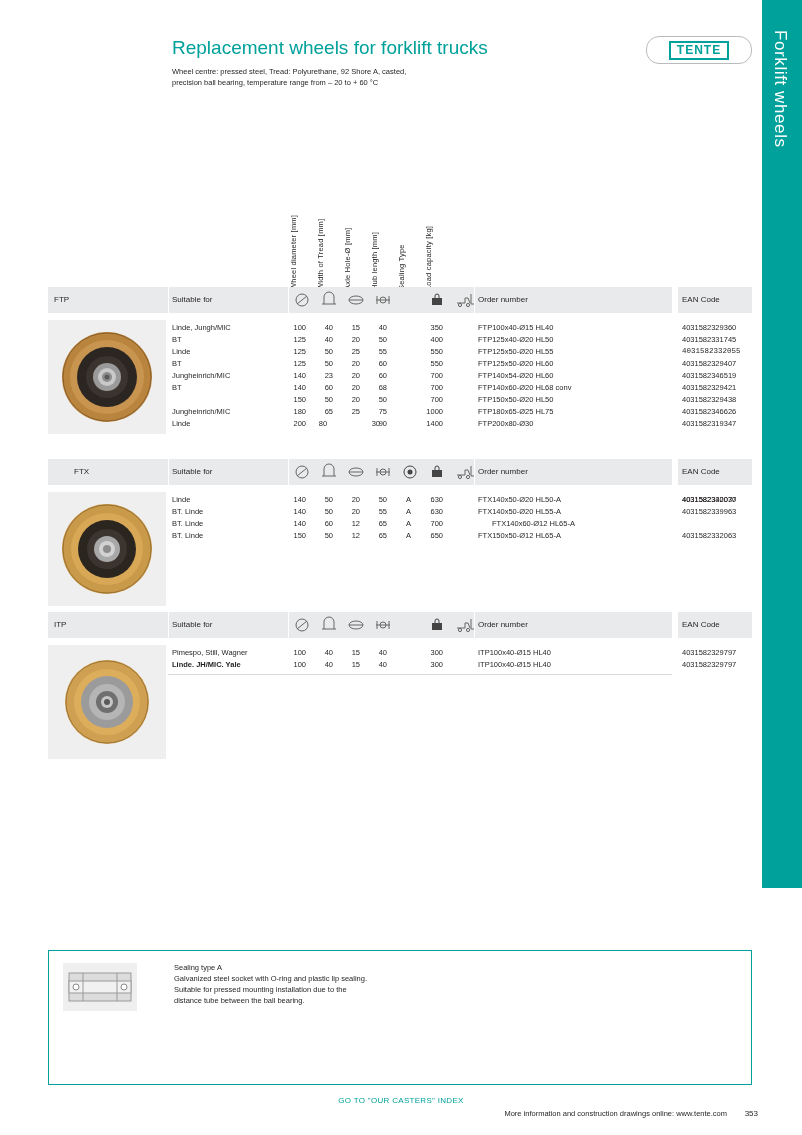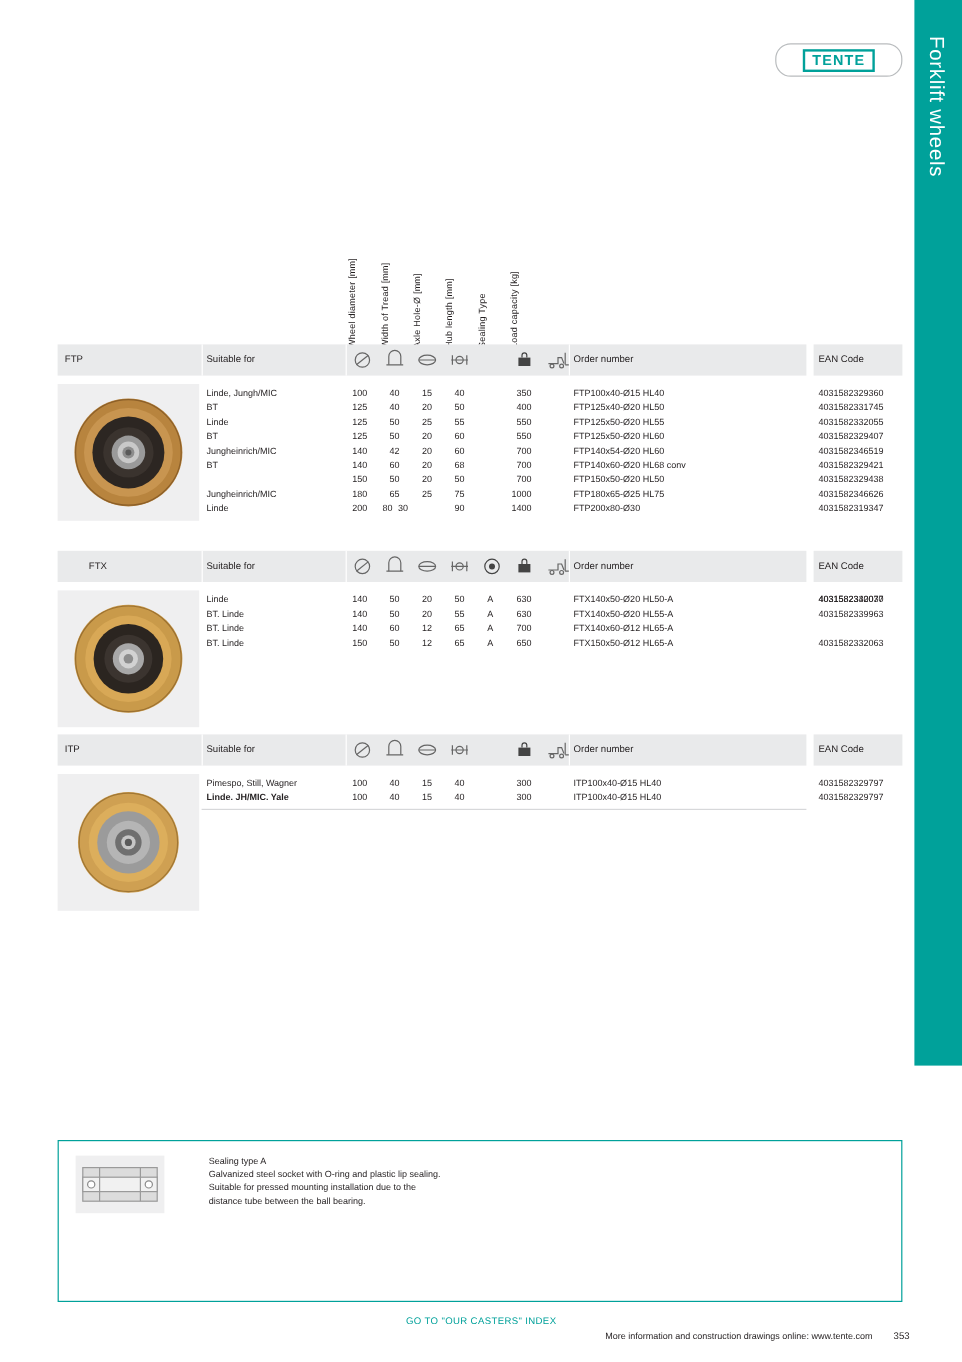--- a/index.html
+++ b/index.html
@@ -205,20 +205,25 @@
   }
 </style>
 </head>
 <body>
 
 <div class="side-tab">
   <span class="side-text">Forklift wheels</span>
 </div>
 
 <div class="header">
+  <div class="title-sub">Replacement wheels for forklift trucks</div>
+  <div class="title-desc">
+    <div>Wheel centre: pressed steel, Tread: Polyurethane, 92 Shore A, casted,</div>
+    <div>precision ball bearing, temperature range from – 20 to + 60 °C</div>
+  </div>
 </div>
 
 <div class="logo">
   <span class="logo-inner">TENTE</span>
 </div>
 
 <div class="colheads">
   <span class="colhead" style="left:8px;">Wheel diameter [mm]</span>
   <span class="colhead" style="left:35px;">Width of Tread [mm]</span>
   <span class="colhead" style="left:62px;">Axle Hole-Ø [mm]</span>
@@ -311,34 +316,34 @@
 <div class="cell" style="left:478px; top:334px;">FTP125x40-Ø20 HL50</div>
 <div class="cell" style="left:682px; top:334px;">4031582331745</div>
 
 <div class="cell" style="left:172px; top:346px;">Linde</div>
 <div class="cell num" style="left:286px; top:346px; width:20px;">125</div>
 <div class="cell num" style="left:313px; top:346px; width:20px;">50</div>
 <div class="cell num" style="left:340px; top:346px; width:20px;">25</div>
 <div class="cell num" style="left:367px; top:346px; width:20px;">55</div>
 <div class="cell num" style="left:421px; top:346px; width:22px;">550</div>
 <div class="cell" style="left:478px; top:346px;">FTP125x50-Ø20 HL55</div>
-<div class="cell" style="left:682px; top:346px;">4031582332055</div>
+<div class="cell" style="left:682px; top:346px;font-family:Liberation Mono, monospace;">4031582332055</div>
 
 <div class="cell" style="left:172px; top:358px;">BT</div>
 <div class="cell num" style="left:286px; top:358px; width:20px;">125</div>
 <div class="cell num" style="left:313px; top:358px; width:20px;">50</div>
 <div class="cell num" style="left:340px; top:358px; width:20px;">20</div>
 <div class="cell num" style="left:367px; top:358px; width:20px;">60</div>
 <div class="cell num" style="left:421px; top:358px; width:22px;">550</div>
 <div class="cell" style="left:478px; top:358px;">FTP125x50-Ø20 HL60</div>
 <div class="cell" style="left:682px; top:358px;">4031582329407</div>
 
 <div class="cell" style="left:172px; top:370px;">Jungheinrich/MIC</div>
 <div class="cell num" style="left:286px; top:370px; width:20px;">140</div>
-<div class="cell num" style="left:313px; top:370px; width:20px;">42</div>
+<div class="cell num" style="left:313px; top:370px; width:20px;">23</div>
 <div class="cell num" style="left:340px; top:370px; width:20px;">20</div>
 <div class="cell num" style="left:367px; top:370px; width:20px;">60</div>
 <div class="cell num" style="left:421px; top:370px; width:22px;">700</div>
 <div class="cell" style="left:478px; top:370px;">FTP140x54-Ø20 HL60</div>
 <div class="cell" style="left:682px; top:370px;">4031582346519</div>
 
 <div class="cell" style="left:172px; top:382px;">BT</div>
 <div class="cell num" style="left:286px; top:382px; width:20px;">140</div>
 <div class="cell num" style="left:313px; top:382px; width:20px;">60</div>
 <div class="cell num" style="left:340px; top:382px; width:20px;">20</div>
@@ -361,21 +366,21 @@
 <div class="cell num" style="left:313px; top:406px; width:20px;">65</div>
 <div class="cell num" style="left:340px; top:406px; width:20px;">25</div>
 <div class="cell num" style="left:367px; top:406px; width:20px;">75</div>
 <div class="cell num" style="left:417px; top:406px; width:26px;">1000</div>
 <div class="cell" style="left:478px; top:406px;">FTP180x65-Ø25 HL75</div>
 <div class="cell" style="left:682px; top:406px;text-align:center;">4031582346626</div>
 
 <div class="cell" style="left:172px; top:418px;">Linde</div>
 <div class="cell num" style="left:286px; top:418px; width:20px;">200</div>
 <div class="cell num" style="left:313px; top:418px; width:20px;text-align:center;">80</div>
-<div class="cell num" style="left:320px; top:418px; width:20px;">30</div>
+<div class="cell num" style="left:360px; top:418px; width:20px;">30</div>
 <div class="cell num" style="left:367px; top:418px; width:20px;">90</div>
 <div class="cell num" style="left:417px; top:418px; width:26px;">1400</div>
 <div class="cell" style="left:478px; top:418px;">FTP200x80-Ø30</div>
 <div class="cell" style="left:682px; top:418px;">4031582319347</div>
 
 <div class="band" style="left:48px; top:459px; width:624px;"></div>
 <div class="band-label" style="left:54px; top:459px;margin-left:20px;">FTX</div>
 <div class="band-label" style="left:172px; top:459px;">Suitable for</div>
 <div class="band-label" style="left:478px; top:459px;">Order number</div>
 <div class="band" style="left:678px; top:459px; width:74px;"></div>
@@ -465,21 +470,21 @@
 <div class="cell" style="left:478px; top:506px;">FTX140x50-Ø20 HL55-A</div>
 <div class="cell" style="left:682px; top:506px;">4031582339963</div>
 
 <div class="cell" style="left:172px; top:518px;">BT. Linde</div>
 <div class="cell num" style="left:286px; top:518px; width:20px;">140</div>
 <div class="cell num" style="left:313px; top:518px; width:20px;">60</div>
 <div class="cell num" style="left:340px; top:518px; width:20px;">12</div>
 <div class="cell num" style="left:367px; top:518px; width:20px;">65</div>
 <div class="cell" style="left:406px; top:518px;">A</div>
 <div class="cell num" style="left:421px; top:518px; width:22px;">700</div>
-<div class="cell" style="left:478px; top:518px;">FTX140x60-Ø12 HL65-A</div>
+<div class="cell" style="left:492px; top:518px;">FTX140x60-Ø12 HL65-A</div>
 <div class="cell" style="left:682px; top:494px;">4031582332070</div>
 
 <div class="cell" style="left:172px; top:530px;">BT. Linde</div>
 <div class="cell num" style="left:286px; top:530px; width:20px;">150</div>
 <div class="cell num" style="left:313px; top:530px; width:20px;">50</div>
 <div class="cell num" style="left:340px; top:530px; width:20px;">12</div>
 <div class="cell num" style="left:367px; top:530px; width:20px;">65</div>
 <div class="cell" style="left:406px; top:530px;">A</div>
 <div class="cell num" style="left:421px; top:530px; width:22px;">650</div>
 <div class="cell" style="left:478px; top:530px;">FTX150x50-Ø12 HL65-A</div>

